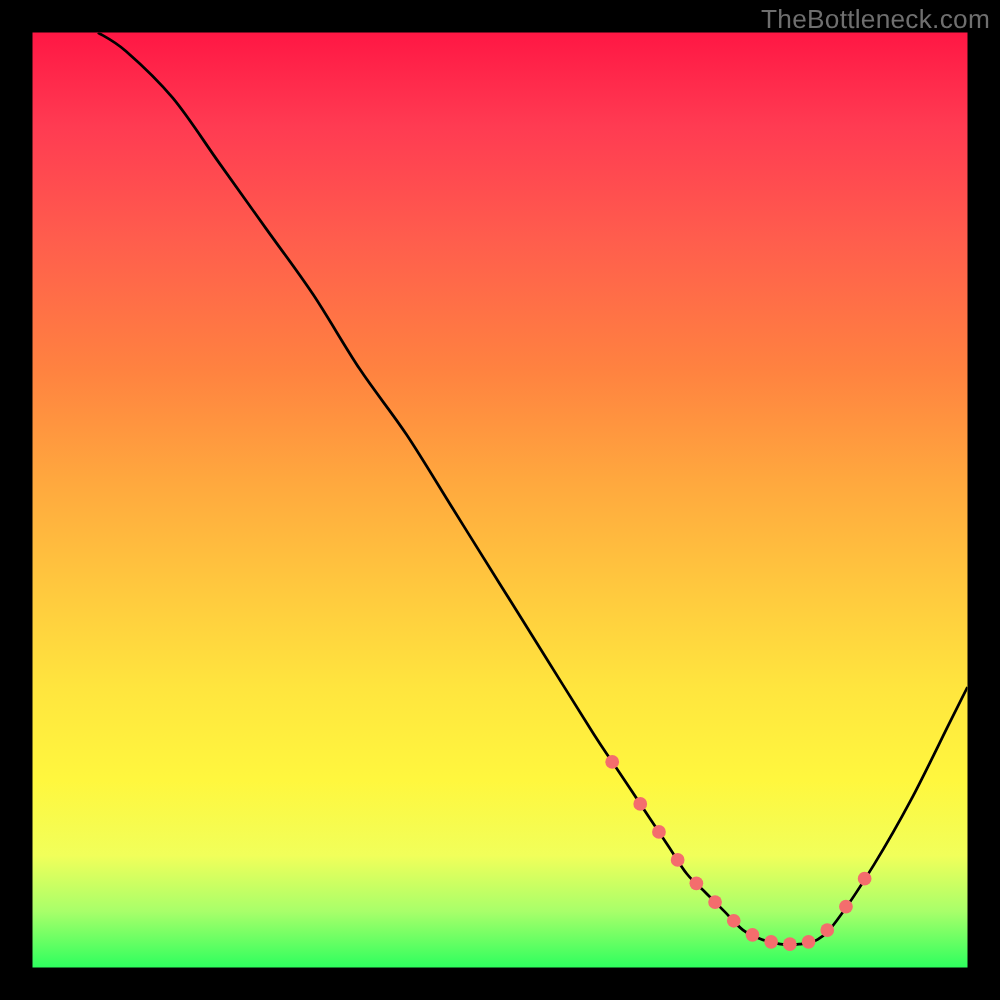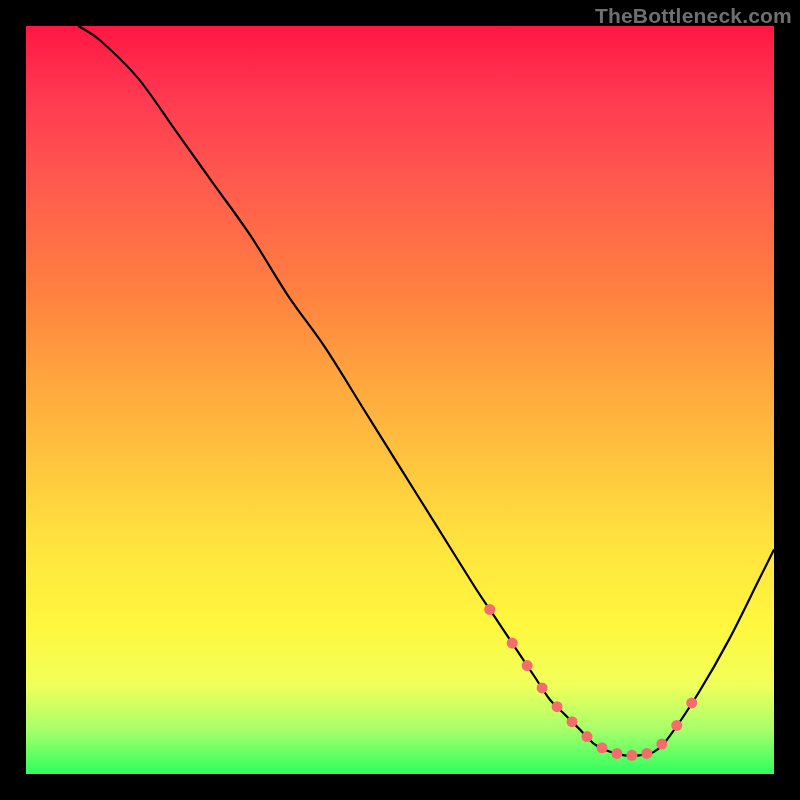--- a/index.html
+++ b/index.html
@@ -47,21 +47,21 @@
     top: 0;
     width: 748px;
     height: 748px;
   }
   .watermark {
     position: absolute;
     top: 4px;
     right: 8px;
     color: #6f6f6f;
     font-size: 21px;
-    font-weight: 700;
+    font-weight: 400;
     letter-spacing: 0.2px;
     white-space: nowrap;
   }
 </style>
 </head>
 <body>
 
 <div class="watermark">TheBottleneck.com</div>
 
 <div class="frame">

